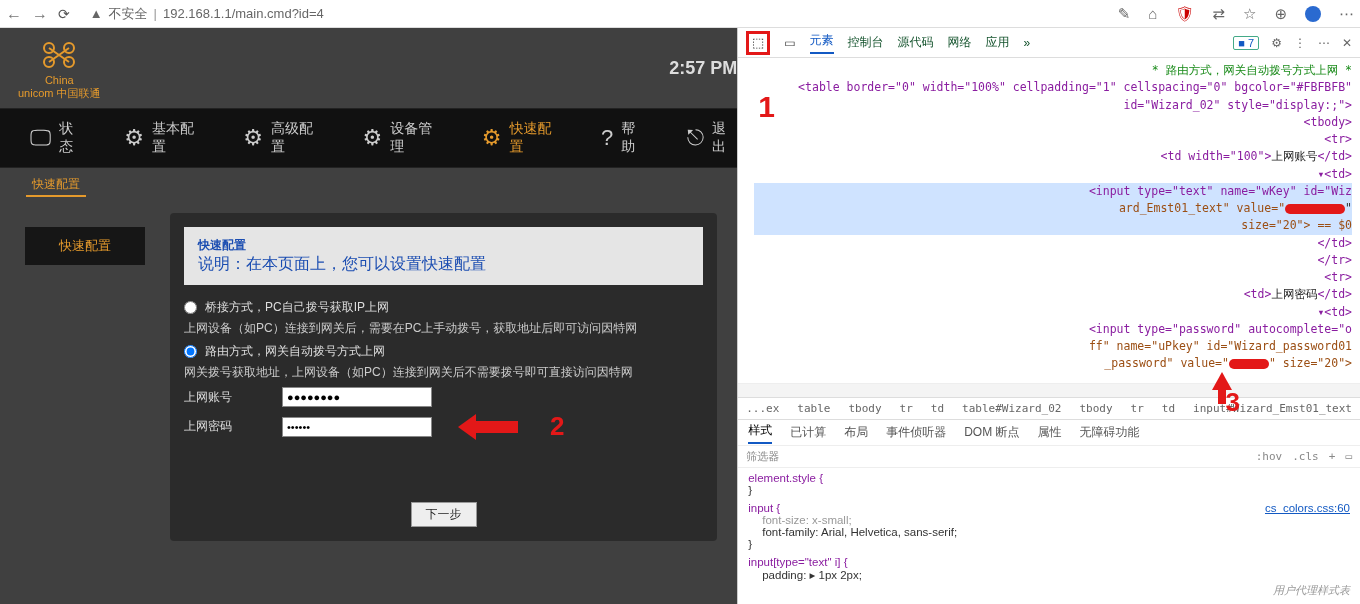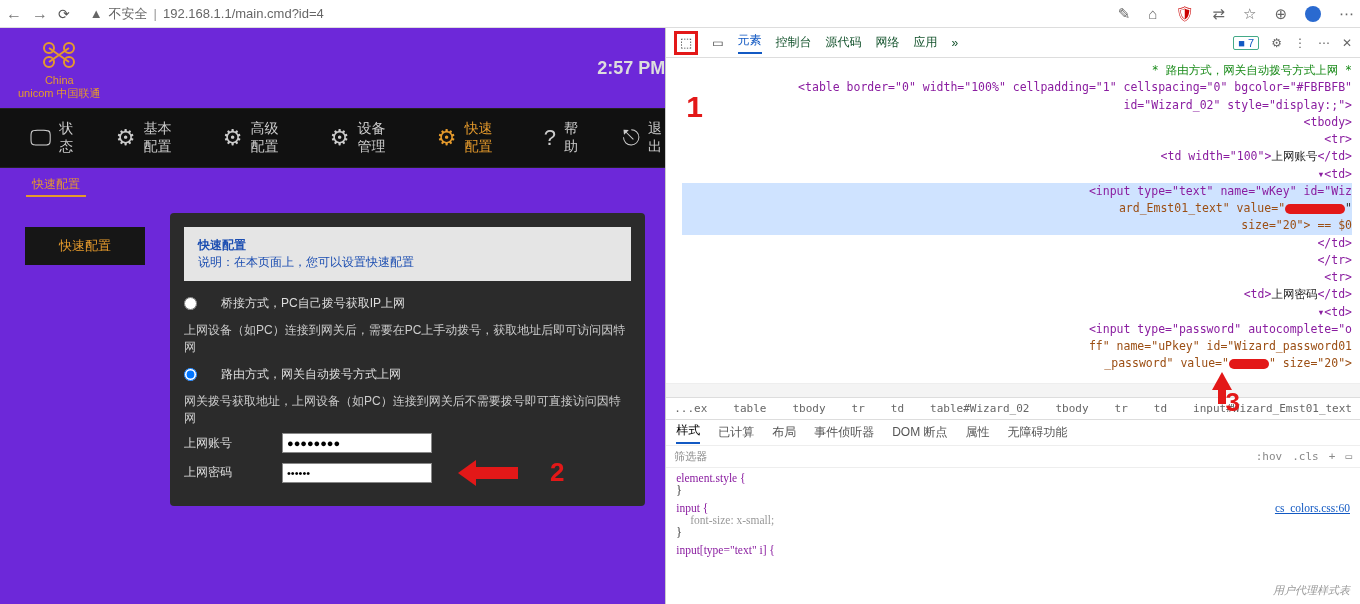--- a/index.html
+++ b/index.html
@@ -20,21 +20,21 @@
   .bb-reload { font-size: 14px; }
   .bb-url { display: flex; align-items: center; gap: 6px; font-size: 13px; color: #666; margin-left: 10px;}
   .bb-url .warn { font-size: 13px; }
   .bb-url .pipe { color: #999; }
   .bb-right { margin-left: auto; display: flex; align-items: center; gap: 18px; color: #666; font-size: 15px; }
   .shield { color: #c00; }
   .blue-dot { width: 16px; height: 16px; border-radius: 50%; background: #2a6ad0; }
   
   .main-row { display: flex; height: 576px; }
   .router-page {
-    width: 860px; background: #6d28d9; color: #ddd;
+    width: 860px; background: #404040; color: #ddd;
     position: relative;
   }
   .rp-header { height: 80px; display: flex; align-items: center; }
   .logo { margin-left: 18px; color: #e59a2c; font-size: 11px; text-align: center;}
   .logo svg { display: block; margin: 0 auto 2px; }
   .time { flex: 1; text-align: right; font-size: 18px; color: #ddd; font-weight: bold;}
   .nav {
     display: flex; height: 60px; align-items: center;
     background: #111; border-top: 1px solid #222; border-bottom: 1px solid #222;
     padding-left: 30px; gap: 40px;
@@ -51,23 +51,23 @@
   .side-item {
     width: 120px; text-align: center; padding: 10px 0; color: #e59a2c;
     background: #161616; font-size: 13px;
   }
   .content {
     flex: 1; background: #2b2b2b; margin: 10px; padding: 14px;
     border-radius: 4px; color: #ddd; font-size: 12px;
   }
   .hint-box { background: #e5e5e5; color: #333; padding: 10px 14px; margin-bottom: 14px; }
   .hint-box .ht { color: #1b4db1; font-weight: bold;}
-  .hint-box .hd { color: #1b4db1; font-size: 12px; }
+  .hint-box .hd { color: #1b4db1; font-size: 16px; }
   .sec-title { font-weight: bold; margin-bottom: 6px;}
-  .opt-row { display: flex; align-items: center; gap: 24px; margin: 10px 0;}
+  .opt-row { display: flex; align-items: center; gap: 8px; margin: 4px 0;}
   .desc { margin: 2px 0 6px 0; color: #ccc;}
   .form-row { display: flex; align-items: center; gap: 18px; margin: 4px 0;}
   .form-row label { width: 80px; }
   .form-row input {
     width: 150px; height: 20px; background: #fff; border: 1px solid #888;
     font-size: 11px; padding: 0 4px;
   }
   .arrow-img { position: relative; display: inline-block; width: 60px; height: 26px; margin-left: 8px; }
   .arrow-body { position: absolute; left: 14px; top: 7px; width: 46px; height: 12px; background: #e31818;}
   .arrow-head {
@@ -113,32 +113,32 @@
   .hl-line { background: #cfe3ff; }
   .redblob {
     display: inline-block; background: #e31818; height: 10px; border-radius: 5px;
     vertical-align: middle;
   }
   .indent1{padding-left:14px;} .indent3{padding-left:42px;}
   .indent4{padding-left:56px;} .indent5{padding-left:70px;} .indent6{padding-left:84px;}
   .scrollx { height: 14px; border-top: 1px solid #eee; background: #f4f4f4;}
   .crumbs {
     height: 22px; border-top: 1px solid #ddd; display: flex; align-items: center;
-    gap: 26px; padding: 0 8px; font-size: 11px; color: #666;
+    gap: 18px; padding: 0 8px; font-size: 11px; color: #666;
     font-family: Consolas, monospace;
   }
   .styles {
     height: 185px; border-top: 1px solid #ddd; display: flex; flex-direction: column;
   }
   .st-tabs { height: 26px; display: flex; align-items: center; gap: 18px; padding: 0 10px; border-bottom: 1px solid #eee; font-size: 12px; color: #555;}
   .st-tabs .active { color: #000; border-bottom: 2px solid #1259c3; padding-bottom: 3px;}
   .filter-row { height: 22px; display: flex; align-items: center; padding: 0 8px; font-size: 11px; color: #888; border-bottom: 1px solid #eee;}
   .filter-row .fr { margin-left: auto; display: flex; gap: 10px; font-family: Consolas, monospace;}
   .st-body {
-    flex: 1; padding: 4px 10px; font-family: Liberation Serif, serif;
+    flex: 1; padding: 4px 10px; font-family: Liberation Sans, sans-serif;
     font-size: 11.5px; color: #333; position: relative;
   }
   .sel { color: #8a1da0;}
   .link { color: #1259c3; text-decoration: underline; float: right;}
   .faded { color: #999;}
   .ua-tag { position: absolute; right: 10px; bottom: 6px; color: #999; font-style: italic; font-size: 11px;}
   .m1box { position: absolute; top: 62px; left: 20px; font-size: 30px; color: #e31818; font-weight: bold;}
   .m3box { position: absolute; bottom: 186px; right: 120px; font-size: 26px; color: #e31818; font-weight: bold;}
   .arrow-up { position: absolute; bottom: 214px; right: 128px; width: 0; height: 0;
     border-bottom: 18px solid #e31818; border-left: 10px solid transparent; border-right: 10px solid transparent;}
@@ -255,20 +255,23 @@
         <div class="form-row">
           <label>上网密码</label>
           <input type="password" value="●●●●●●" style="">
           <span class="arrow-img">
               <span class="arrow-head"></span>
               <span class="arrow-body"></span>
             </span>
           <span class="num2">2</span>
         </div>
 
+        <div class="next-row">
+          <span class="next-btn">下一步</span>
+        </div>
       </div>
     </div>
   </div>
 
   <div class="devtools">
     <div class="dt-tabs">
       <span class="inspect-box">⬚</span>
       <span>▭</span>
       <span class="dt-tab active">元素</span>
       <span class="dt-tab">控制台</span>
@@ -347,19 +350,21 @@
           <span>.cls</span>
           <span>+</span>
           <span>▭</span>
         </div>
       </div>
       <div class="st-body">
         <div><span class="sel">element.style {</span></div>
         <div><span>}</span></div>
         <div style="margin-top:6px;"><span class="sel">input {</span><span class="link">cs_colors.css:60</span></div>
         <div class="indent1 faded">font-size: x-small;</div>
+        <div class="indent1">font-family: Arial, Helvetica, sans-serif;</div>
         <div>}</div>
         <div style="margin-top:6px;"><span class="sel">input[type="text" i] {</span></div>
+        <div class="indent1">padding: ▸ 1px 2px;</div>
         <div class="ua-tag">用户代理样式表</div>
       </div>
     </div>
   </div>
 </div>
 
 </body></html>

